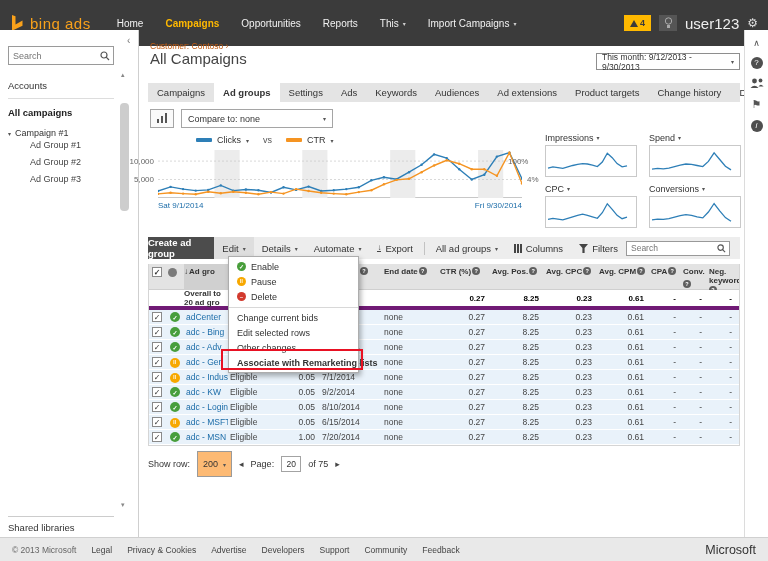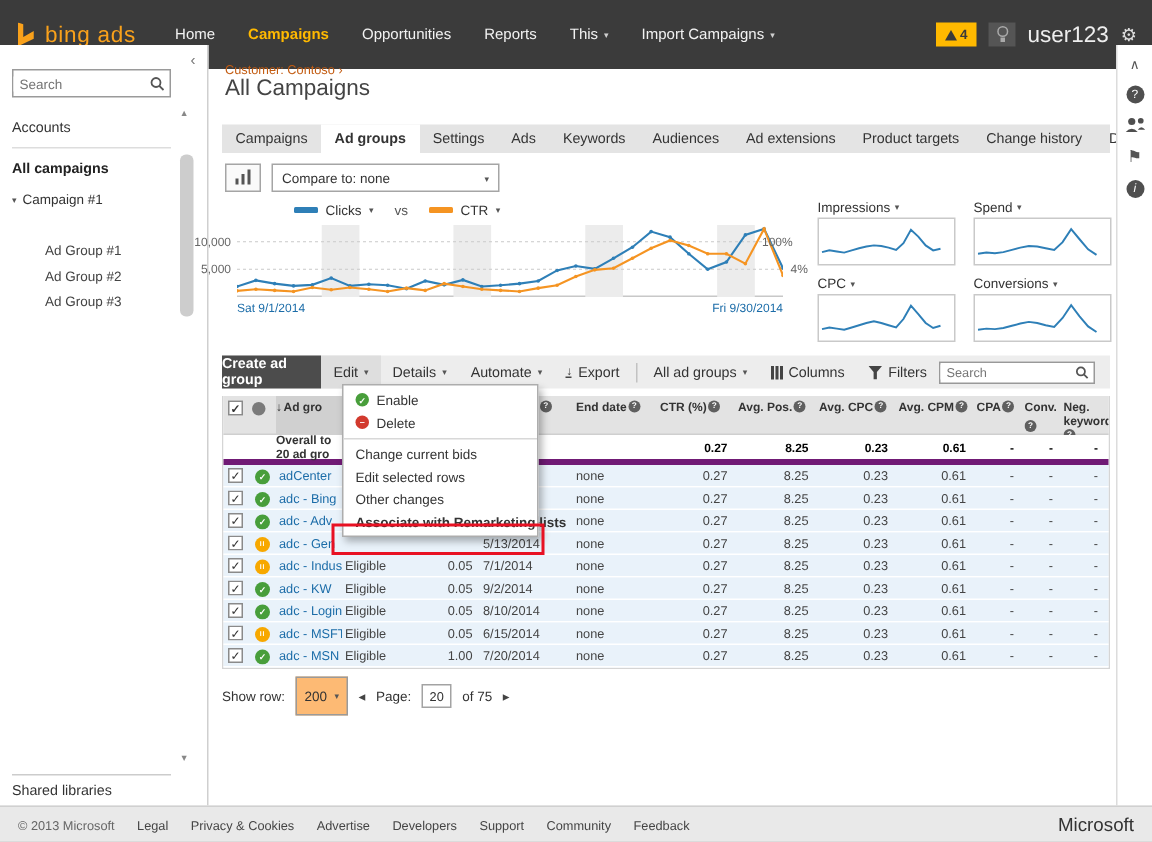--- a/index.html
+++ b/index.html
@@ -23,21 +23,21 @@
   
   #sidebar{position:absolute;left:0;top:30px;width:139px;height:507px;background:#fff;border-right:1px solid #cfcfcf}
   #collapse{position:absolute;left:127px;top:5px;font-size:10px;color:#777}
   #side-search{position:absolute;left:8px;top:16px;width:106px;height:19px;border:1px solid #9a9a9a;display:flex;align-items:center;background:#fff}
   #side-search input{flex:1;border:0;outline:0;font-size:9px;padding-left:4px;width:80px;color:#444;font-family:"Liberation Sans",sans-serif}
   #accounts{position:absolute;left:8px;top:50px;font-size:9.5px;color:#333}
   #side-div1{position:absolute;left:8px;top:68px;width:106px;border-top:1px solid #ddd}
   #allcamp{position:absolute;left:8px;top:77px;font-size:9.5px;font-weight:bold;color:#222}
   #campaign-row{position:absolute;left:8px;top:98px;font-size:9px;color:#333;display:flex;align-items:center;gap:4px}
   .tri-d{font-size:6px;color:#555}
-  #adgroup-list{position:absolute;left:30px;top:129px}
+  #adgroup-list{position:absolute;left:30px;top:107px}
   .tree-leaf{font-size:9px;color:#444;height:17px;line-height:17px}
   #sb-up{position:absolute;left:121px;top:41px;font-size:7px;color:#888}
   #sb-thumb{position:absolute;left:120px;top:73px;width:9px;height:108px;background:#cdcdcd;border-radius:4px}
   #sb-down{position:absolute;left:121px;top:471px;font-size:7px;color:#888}
   #side-div2{position:absolute;left:8px;top:486px;width:106px;border-top:1px solid #ccc}
   #shared{position:absolute;left:8px;top:492px;font-size:9.5px;color:#333}
   
   #breadcrumb{position:absolute;left:150px;top:41px;font-size:8.5px;color:#c35c12}
   #page-title{position:absolute;left:150px;top:50px;font-size:15px;color:#444}
   #datebox{position:absolute;left:596px;top:53px;width:144px;height:17px;border:1px solid #8e8e8e;display:flex;align-items:center;font-size:8.5px;color:#333;padding:0 5px;background:#fff}
@@ -189,20 +189,24 @@
       </div>
     <span id="sb-up">▴</span>
     <div id="sb-thumb"></div>
     <span id="sb-down">▾</span>
     <div id="side-div2"></div>
     <div id="shared">Shared libraries</div>
   </aside>
 
   <div id="breadcrumb">Customer: Contoso ›</div>
   <div id="page-title">All Campaigns</div>
+  <div id="datebox">
+    <span>This month: 9/12/2013 - 9/30/2013</span>
+    <span class="chev2">▾</span>
+  </div>
 
   <div id="tabs">
       <div class="tab">Campaigns</div>
       <div class="tab active">Ad groups</div>
       <div class="tab">Settings</div>
       <div class="tab">Ads</div>
       <div class="tab">Keywords</div>
       <div class="tab">Audiences</div>
       <div class="tab">Ad extensions</div>
       <div class="tab">Product targets</div>
@@ -634,20 +638,24 @@
     <span>of 75</span>
     <span class="parrow">▸</span>
   </div>
 
   <div id="edit-menu">
       <div class="menu-item">
         <span class="sicon ic-enable">✓</span>
         <span>Enable</span>
       </div>
       <div class="menu-item">
+        <span class="sicon ic-pause">II</span>
+        <span>Pause</span>
+      </div>
+      <div class="menu-item">
         <span class="sicon ic-delete">–</span>
         <span>Delete</span>
       </div>
       <div class="menu-item sep">
         <span>Change current bids</span>
       </div>
       <div class="menu-item">
         <span>Edit selected rows</span>
       </div>
       <div class="menu-item">

